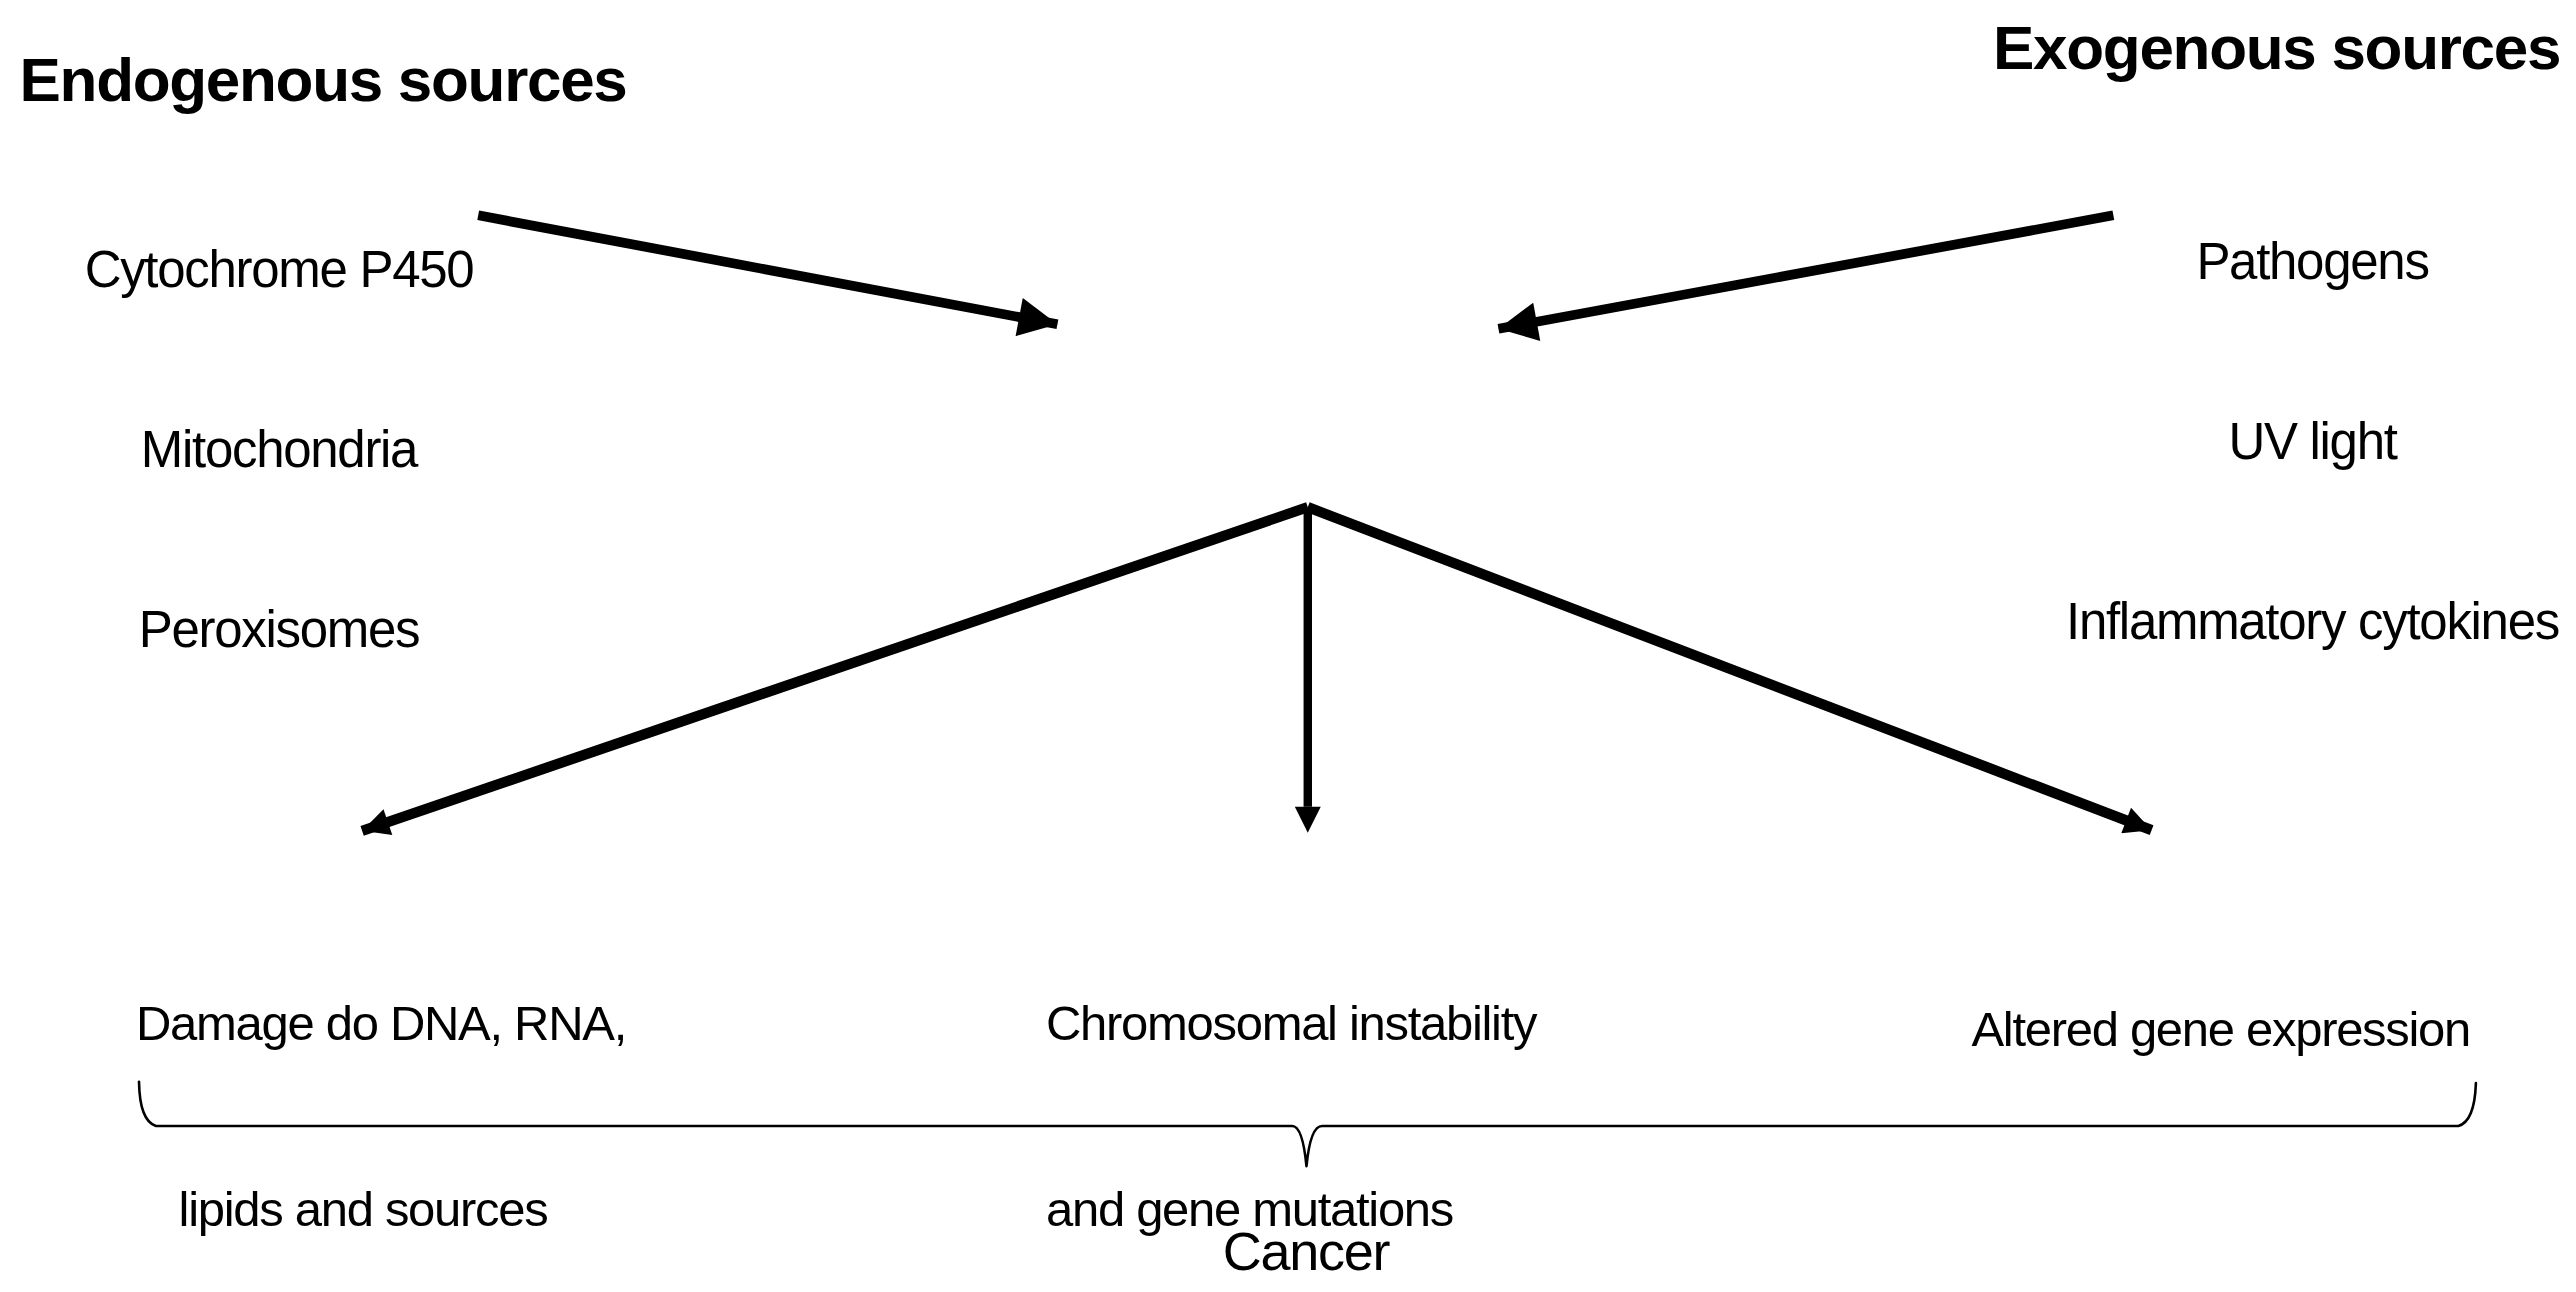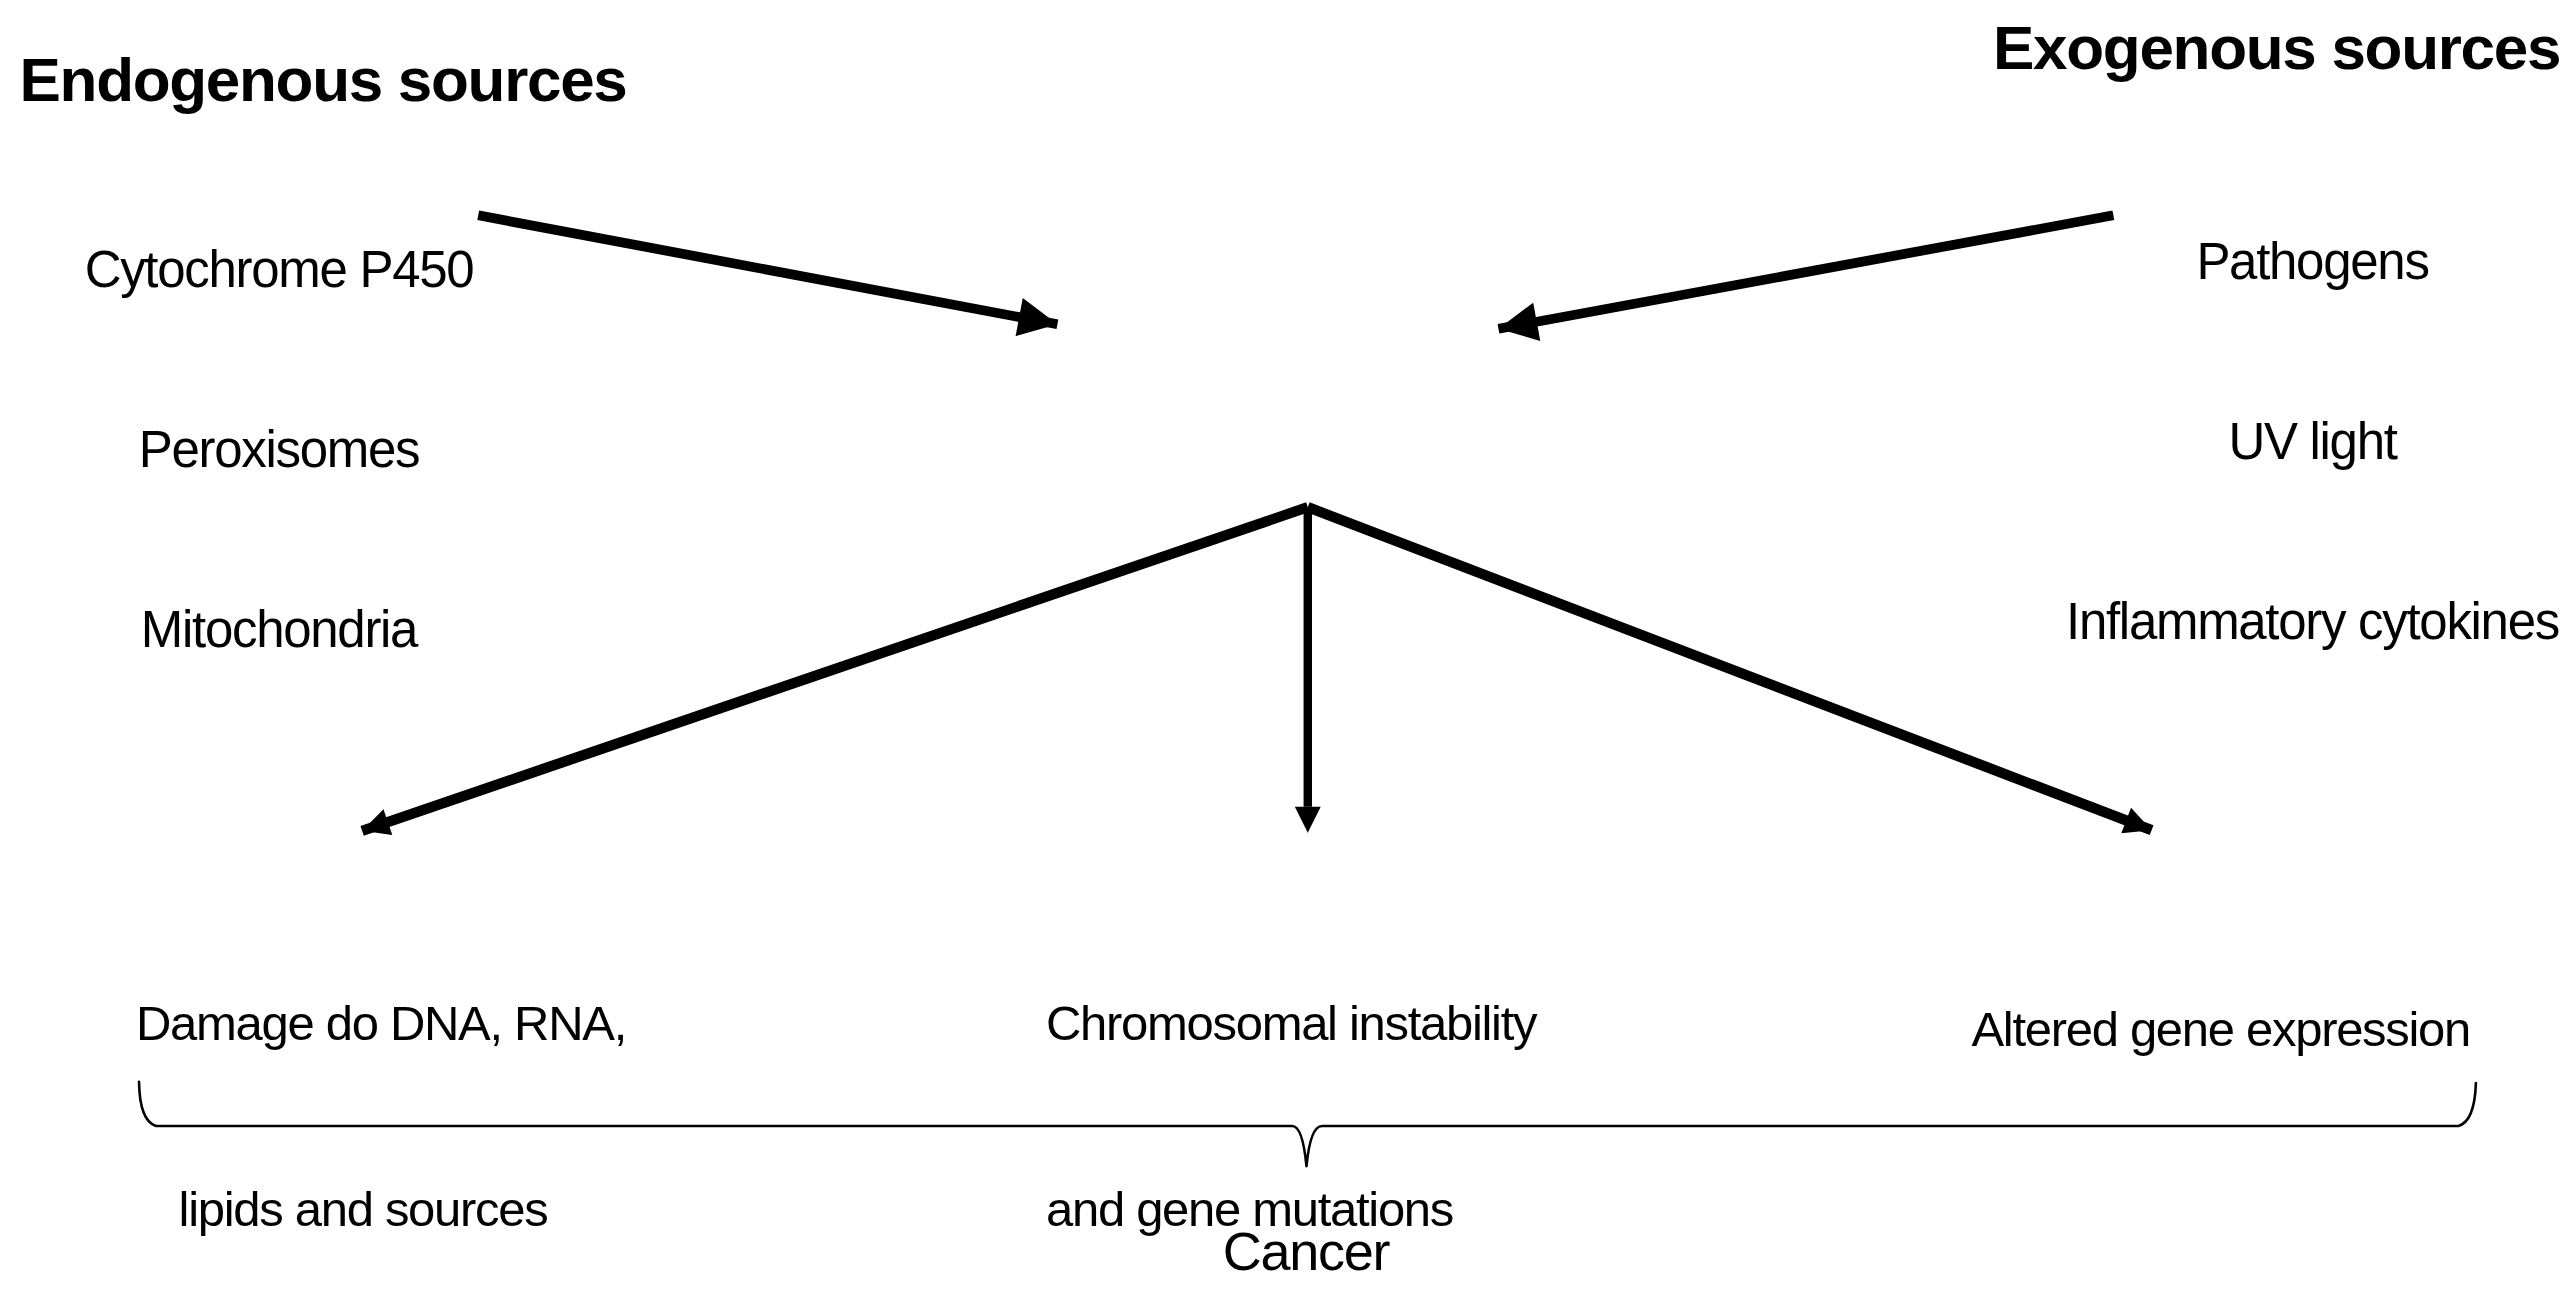--- a/index.html
+++ b/index.html
@@ -80,22 +80,22 @@
 
     <line x1="2016" y1="782" x2="3317" y2="1280" stroke="#000000" stroke-width="16" marker-end="url(#head-sm)"></line>
 
     <path d="M 214 1668 Q 215 1728 240 1736 L 1992 1736 Q 2008 1736 2014 1798 Q 2020 1736 2038 1736 L 3790 1736 Q 3815 1729 3817 1670" fill="none" stroke="#000000" stroke-width="4" stroke-linecap="round" stroke-linejoin="round"></path>
   </svg>
 
   <div class="txt heading" style="left:19.5px; top:11.7px;margin-top:32px;">Endogenous sources</div>
 
   <div class="txt body-list" style="left:52px; top:120px; width:454px;">
     <div>Cytochrome P450</div>
+    <div>Mitochondria</div>
     <div>Peroxisomes</div>
-    <div>Mitochondria</div>
   </div>
 
   <div class="txt heading" style="left:1993px; top:11.7px;">Exogenous sources</div>
 
   <div class="txt body-list" style="left:2040px; top:112px; width:545px;">
     <div>Pathogens</div>
     <div>UV light</div>
     <div>Inflammatory cytokines</div>
   </div>
 

